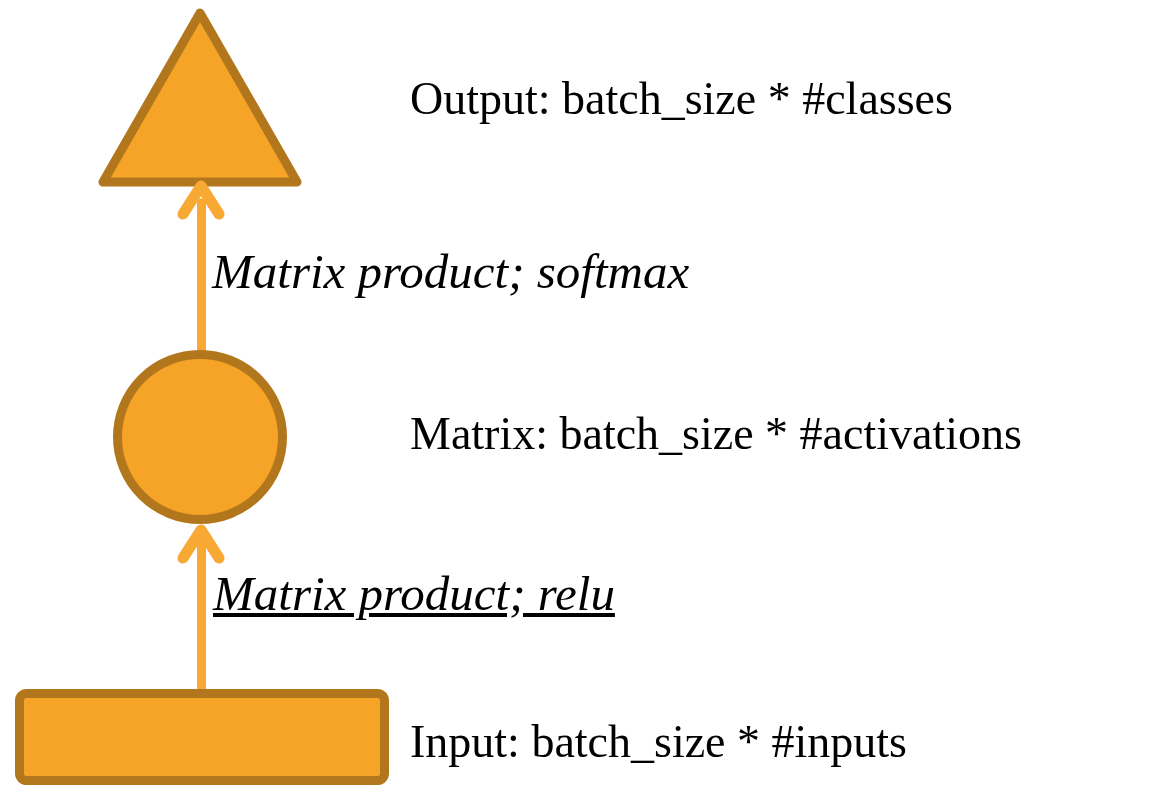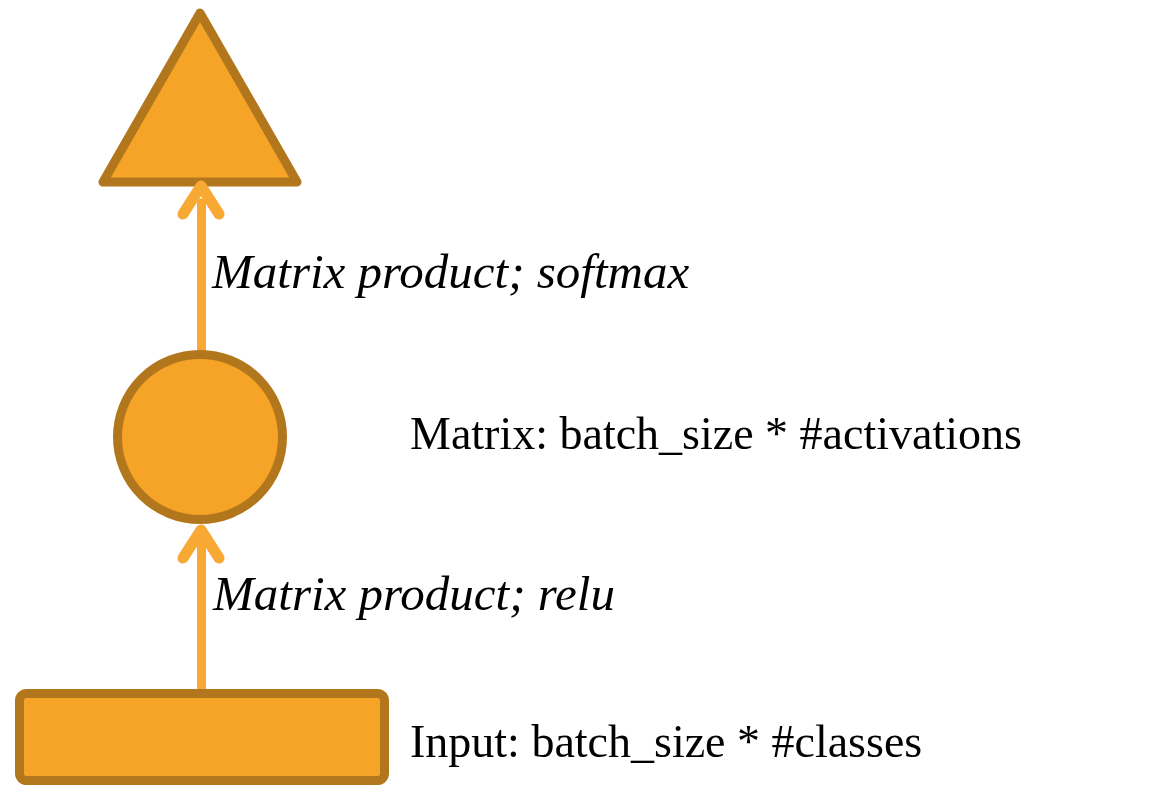--- a/index.html
+++ b/index.html
@@ -48,22 +48,23 @@
     <polyline points="183,214 201,186 219,214" fill="none" stroke-width="11" stroke-linecap="round" stroke-linejoin="round" stroke="#F7A933"></polyline>
 
     <circle cx="200" cy="437" r="82.5" stroke-width="9" fill="#F5A427" stroke="#B2771D"></circle>
 
     <line x1="201.5" y1="688" x2="201.5" y2="545" stroke-width="9" stroke-linecap="round" stroke="#F7A933"></line>
     <polyline points="183,558 201,530 219,558" fill="none" stroke-width="11" stroke-linecap="round" stroke-linejoin="round" stroke="#F7A933"></polyline>
 
     <rect x="19.5" y="693.5" width="365" height="87" rx="7" stroke-width="9" fill="#F5A427" stroke="#B2771D"></rect>
   </svg>
 
+  <div class="label node-label" style="left:410px; top:76px;">Output: batch_size * #classes</div>
 
   <div class="label edge-label" style="left:212px; top:247px;">Matrix product; softmax</div>
 
   <div class="label node-label" style="left:410px; top:411px;">Matrix: batch_size * #activations</div>
 
-  <div class="label edge-label" style="left:213px; top:569px;">Matrix product; relu</div>
+  <div class="label edge-label" style="left:213px; top:569px;text-decoration:underline;">Matrix product; relu</div>
 
-  <div class="label node-label" style="left:410px; top:719px;">Input: batch_size * #classes</div>
+  <div class="label node-label" style="left:410px; top:719px;">Input: batch_size * #inputs</div>
 
 </div>
 
 </body></html>

